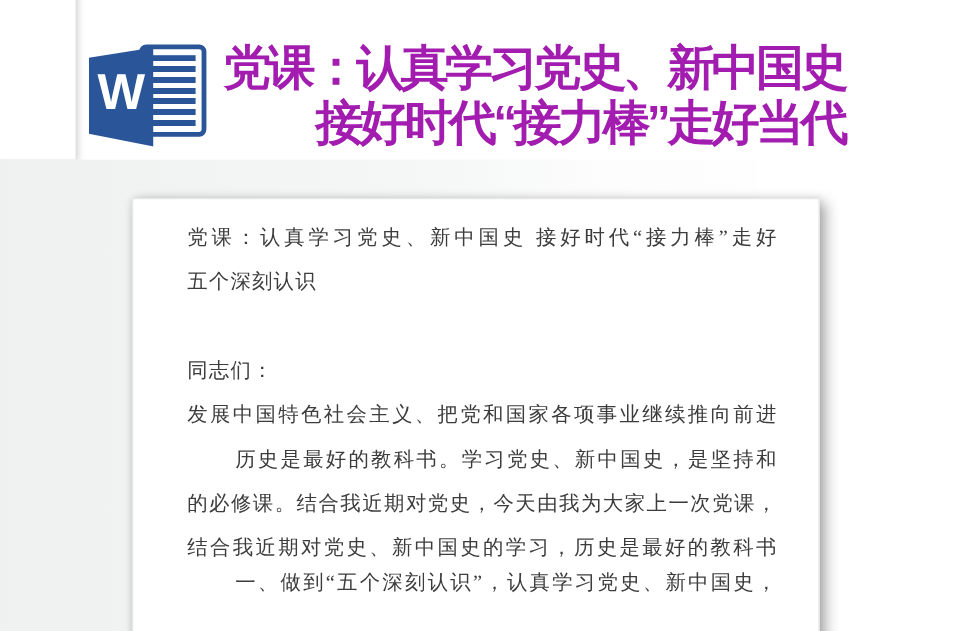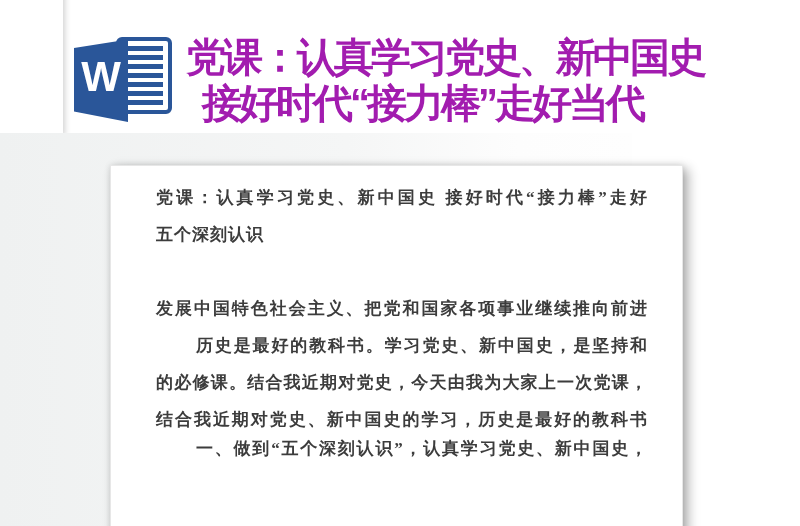--- a/index.html
+++ b/index.html
@@ -32,27 +32,26 @@
   .word-icon .panel span {
     color: #ffffff; font-weight: 700; font-size: 42px; line-height: 1;
     transform: translateY(2px);
   }
 
   .header-title {
     position: absolute; left: 186px; top: 34px;
     color: #a21caf; font-weight: 700; font-size: 40px; line-height: 46px;
     letter-spacing: -3px; white-space: nowrap;
   }
-  .header-title .t2 { padding-left: 16px; }
+  .header-title .t2 { padding-left: 16px; text-align: right; }
 
   
   .preview-area {
     position: absolute; left: 0; top: 133px; width: 632px; height: 393px;
     background: linear-gradient(to right, #eff1f1 0%, #f5f6f6 55%, #fdfdfd 82%, #fefefe 100%);
-    font-weight: bold;
   }
   .page {
     position: absolute; left: 110px; top: 32px; width: 573px; height: 520px;
     background: #ffffff; border: 1px solid #e7e7e7;
     box-shadow: 5px 4px 11px rgba(0,0,0,0.32), 0 0 6px rgba(0,0,0,0.10);
     padding: 13px 34px 0 45px;
     overflow: hidden;
   }
   .page-lines {
     font-family: "Liberation Serif", "DejaVu Serif", serif;
@@ -83,20 +82,21 @@
     <div class="t2">接好时代“接力棒”走好当代</div>
   </div>
 </div>
 
 <div class="preview-area">
   <div class="page">
     <div class="page-lines">
         <div class="line justify">党课：认真学习党史、新中国史 接好时代“接力棒”走好</div>
         <div class="line">五个深刻认识</div>
         <div class="line">&nbsp;</div>
+        <div class="line">同志们：</div>
         <div class="line justify">发展中国特色社会主义、把党和国家各项事业继续推向前进</div>
         <div class="line justify indent">历史是最好的教科书。学习党史、新中国史，是坚持和</div>
         <div class="line justify">的必修课。结合我近期对党史，今天由我为大家上一次党课，</div>
         <div class="line justify">结合我近期对党史、新中国史的学习，历史是最好的教科书</div>
         <div class="line justify indent heading">一、做到“五个深刻认识”，认真学习党史、新中国史，</div>
       </div>
   </div>
 </div>
 
 </body></html>

